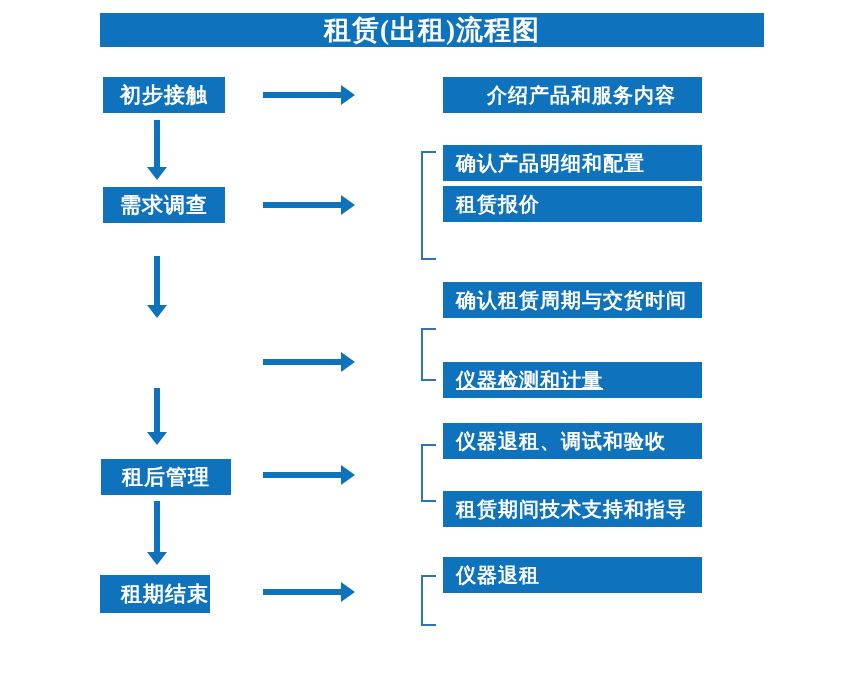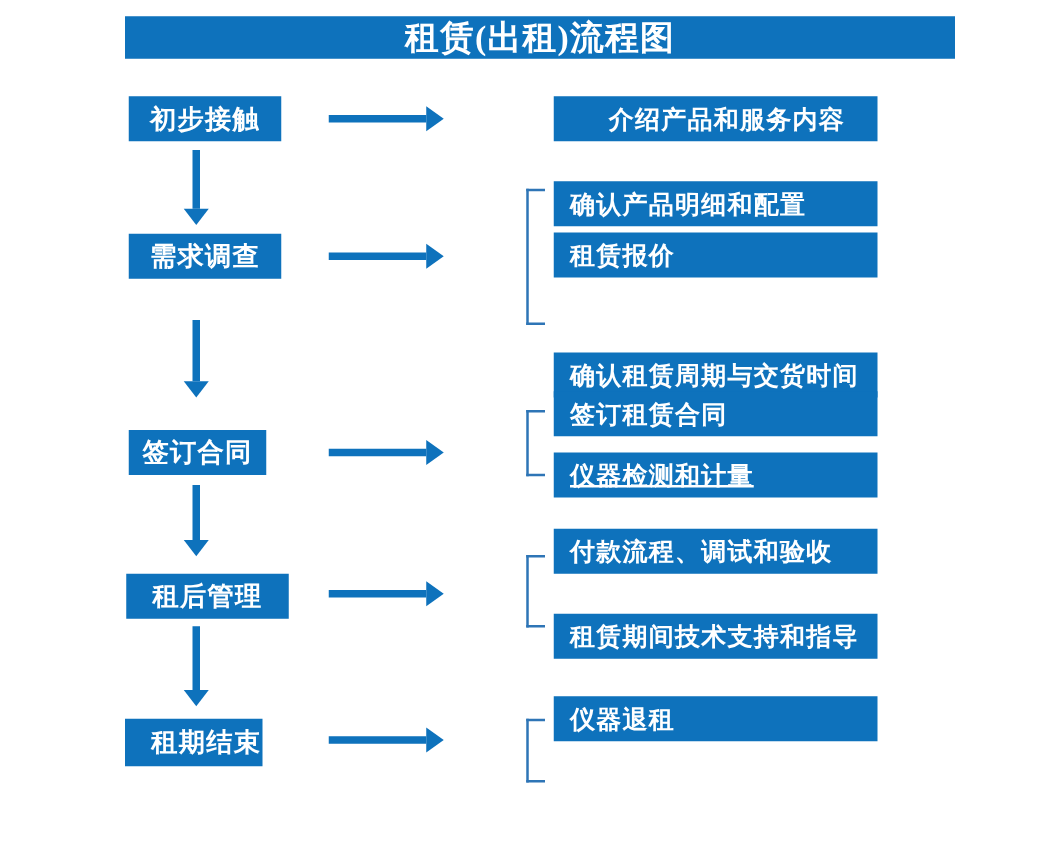--- a/index.html
+++ b/index.html
@@ -89,21 +89,20 @@
 <body>
 
 <div class="canvas">
 
   <div class="titlebar">
     <span>租赁(出租)流程图</span>
   </div>
 
   <div class="box step" style="left:103px; top:77px;  width:122px; height:36px;">初步接触</div>
   <div class="box step" style="left:103px; top:187px; width:122px; height:36px;">需求调查</div>
-  <div class="box step" style="left:103px; top:344px; width:110px; height:36px;">签订合同</div>
   <div class="box step" style="left:101px; top:459px; width:130px; height:36px;">租后管理</div>
   <div class="box step" style="left:100px; top:575px; width:110px; height:38px;padding-left:20px;">租期结束</div>
 
   <div class="v-arrow" style="top:120px; height:60px;">
       <div class="shaft"></div>
       <div class="head"></div>
     </div>
   <div class="v-arrow" style="top:256px; height:62px;">
       <div class="shaft"></div>
       <div class="head"></div>
@@ -140,19 +139,18 @@
 
   <div class="bracket" style="top:151px; height:109px;"></div>
   <div class="bracket" style="top:328px; height:53px;"></div>
   <div class="bracket" style="top:444px; height:58px;"></div>
   <div class="bracket" style="top:575px; height:51px;"></div>
 
   <div class="box detail" style="top:77px;padding-left:44px;">介绍产品和服务内容</div>
   <div class="box detail" style="top:145px;">确认产品明细和配置</div>
   <div class="box detail" style="top:186px;">租赁报价</div>
   <div class="box detail" style="top:242px;margin-top:40px;">确认租赁周期与交货时间</div>
-  <div class="box detail" style="top:313px;">签订租赁合同</div>
   <div class="box detail" style="top:362px;text-decoration:underline;">仪器检测和计量</div>
-  <div class="box detail" style="top:423px;">付款流程、调试和验收</div>
+  <div class="box detail" style="top:423px;">仪器退租、调试和验收</div>
   <div class="box detail" style="top:557px;">仪器退租</div>
   <div class="box detail" style="top:491px;">租赁期间技术支持和指导</div>
 
 </div>
 
 </body></html>

